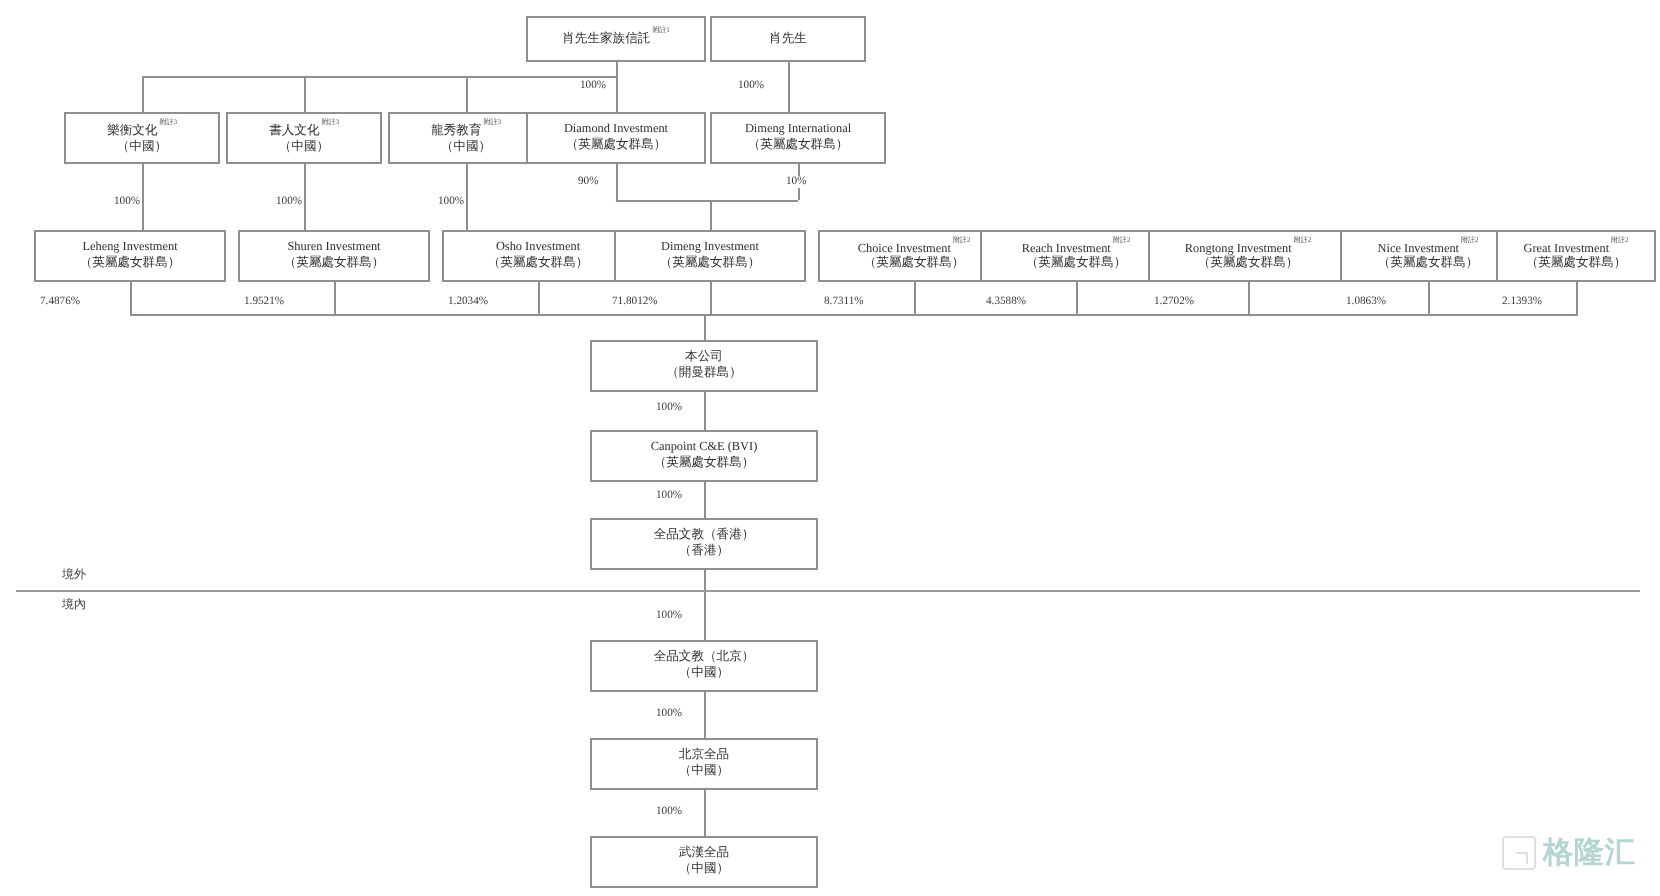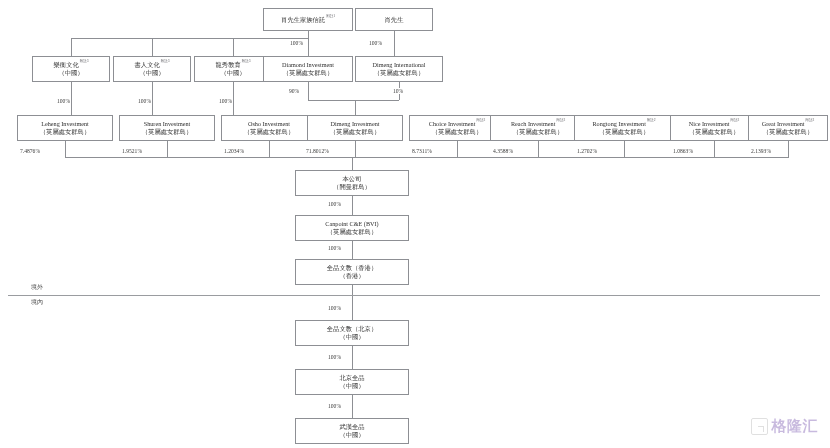--- a/index.html
+++ b/index.html
@@ -127,21 +127,21 @@
     right: 2.2px;
     top: 6.6px;
     width: 1.6px;
     height: 6.2px;
     background: #9b9b9b;
   }
   #watermark .wm-text {
     font-family: Liberation Serif, serif;
     font-size: 15px;
     font-weight: bold;
-    color: #4c1d95;
+    color: #0f766e;
     letter-spacing: 0.5px;
   }
 </style>
 </head>
 <body>
 
 <div id="canvas">
 
   <div class="vline" style="left:308px; top:31px; height:25px;"></div>
 

